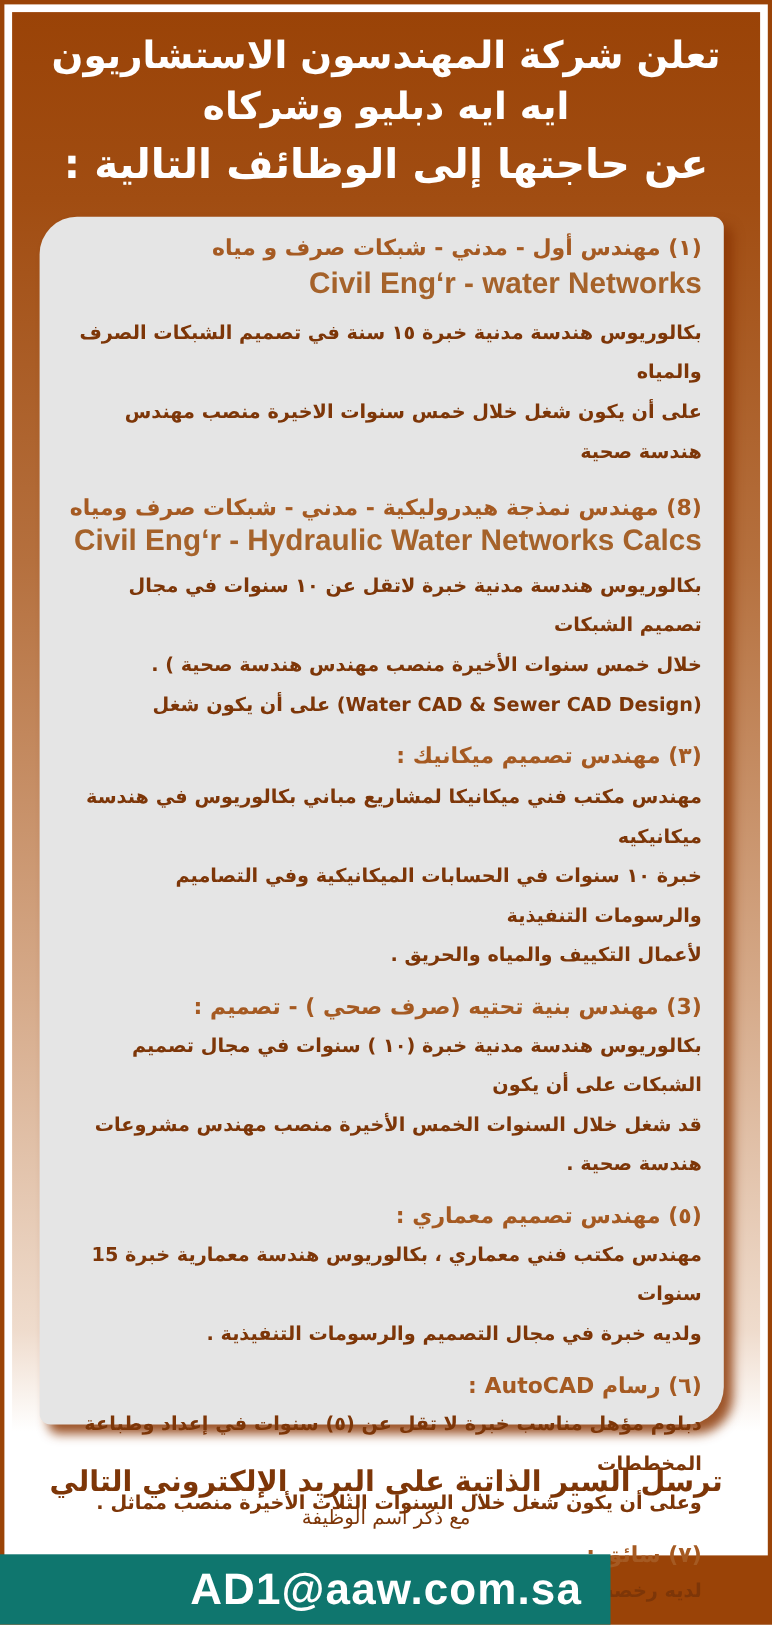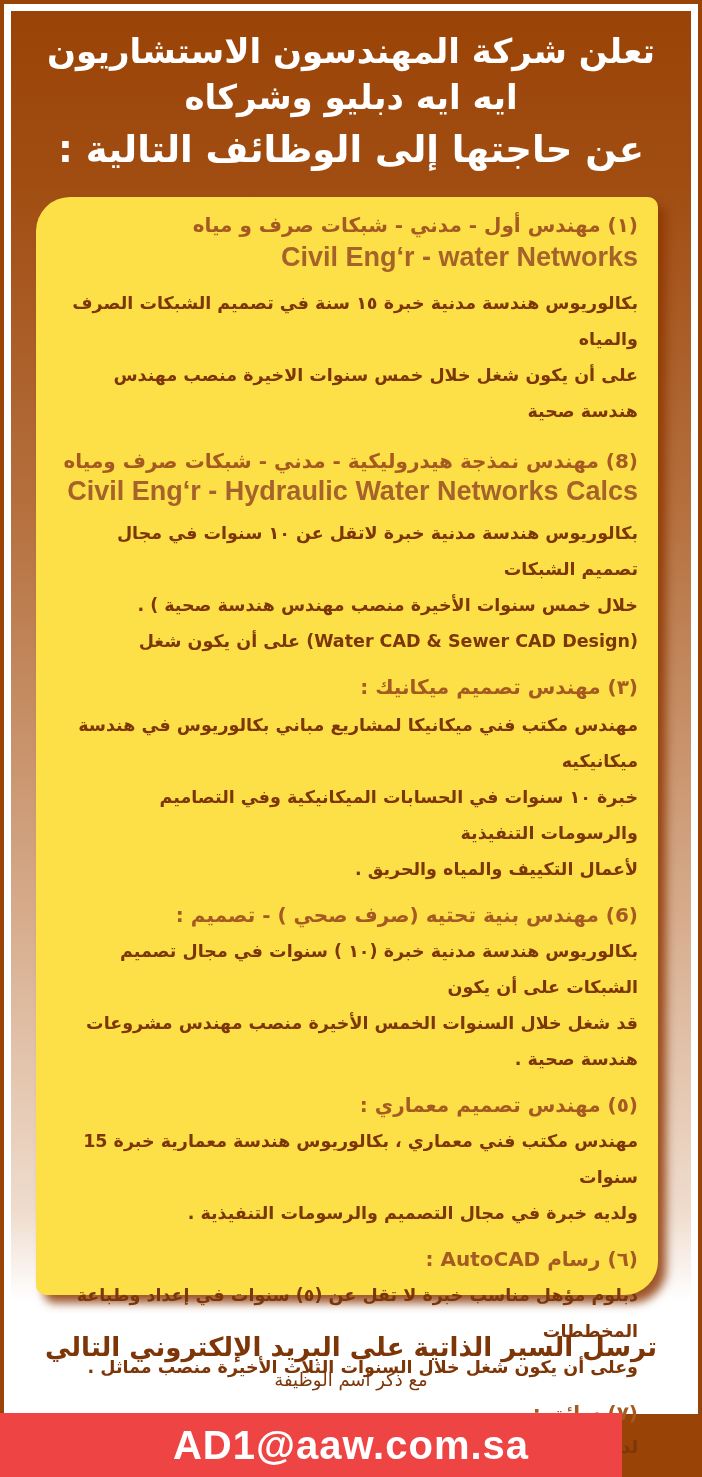--- a/index.html
+++ b/index.html
@@ -4,30 +4,30 @@
 <style>
   html,body{margin:0;padding:0;}
   body{width:702px;height:1477px;position:relative;overflow:hidden;background:#9a4307;font-family:"DejaVu Sans","Liberation Sans",sans-serif;}
   .outer{position:absolute;left:4px;top:4px;width:694px;height:1410px;background:#ffffff;}
   .inner{position:absolute;left:11px;top:11px;width:680px;height:1397px;
     background:linear-gradient(to bottom,#9a4307 0px,#a14d12 170px,#b5703e 500px,#d6ab8b 900px,#efdccd 1200px,#ffffff 1290px,#ffffff 100%);}
   .header{position:absolute;left:16px;top:20px;width:670px;text-align:center;color:#ffffff;direction:rtl;}
   .h1{font-size:34px;font-weight:bold;line-height:46px;margin-top:8px;}
   .h2{font-size:34px;font-weight:bold;line-height:46px;}
   .h3{font-size:37px;font-weight:bold;line-height:40px;margin-top:10px;}
-  .card{position:absolute;left:36px;top:197px;width:622px;height:1098px;background:#fde047;
+  .card{position:absolute;left:36px;top:197px;width:622px;height:1098px;background:#e5e5e5;
     border-radius:34px 10px 34px 10px;box-shadow:8px 8px 10px rgba(140,55,5,0.85);}
   .job{direction:rtl;text-align:right;color:#8a3c08;padding:0 20px;}
   .job-title{font-size:20px;font-weight:bold;color:#a55a22;line-height:28px;}
   .job-en{font-size:27px;font-weight:bold;color:#a5622a;line-height:32px;direction:ltr;text-align:right;font-family:"Liberation Sans",sans-serif;}
   .job-body{font-size:17.5px;font-weight:bold;line-height:36px;color:#7d3608;}
   .footer{position:absolute;left:16px;top:1330px;width:670px;text-align:center;direction:rtl;color:#7d3608;}
   .f1{font-size:26px;font-weight:bold;line-height:34px;}
   .f2{font-size:18px;line-height:32px;}
-  .email-strip{position:absolute;left:0;top:1413px;width:622px;height:64px;background:#ef4444;}
+  .email-strip{position:absolute;left:0;top:1413px;width:555px;height:64px;background:#0f766e;}
   .email{position:absolute;left:0;top:0;width:702px;text-align:center;color:#ffffff;font-family:"Liberation Sans",sans-serif;font-weight:bold;font-size:40px;line-height:64px;letter-spacing:1px;}
 </style>
 </head>
 <body>
 
 <div class="outer"></div>
 <div class="inner"></div>
 
 <div class="header">
   <div class="h1">تعلن شركة المهندسون الاستشاريون</div>
@@ -58,21 +58,21 @@
   <div class="job" style="margin-top:14px;">
     <div class="job-title">(٣) مهندس تصميم ميكانيك :</div>
     <div class="job-body" style="margin-top:6px;">
       <div>مهندس مكتب فني ميكانيكا لمشاريع مباني بكالوريوس في هندسة ميكانيكيه</div>
       <div>خبرة ١٠ سنوات في الحسابات الميكانيكية وفي التصاميم والرسومات التنفيذية</div>
       <div>لأعمال التكييف والمياه والحريق .</div>
     </div>
   </div>
 
   <div class="job" style="margin-top:14px;">
-    <div class="job-title">(6) مهندس بنية تحتيه (صرف صحي ) - تصميم :</div>
+    <div class="job-title">(3) مهندس بنية تحتيه (صرف صحي ) - تصميم :</div>
     <div class="job-body" style="margin-top:4px;">
       <div>بكالوريوس هندسة مدنية خبرة (١٠ ) سنوات في مجال تصميم الشبكات على أن يكون</div>
       <div>قد شغل خلال السنوات الخمس الأخيرة منصب مهندس مشروعات هندسة صحية .</div>
     </div>
   </div>
 
   <div class="job" style="margin-top:14px;">
     <div class="job-title">(٥) مهندس تصميم معماري :</div>
     <div class="job-body" style="margin-top:4px;">
       <div>مهندس مكتب فني معماري ، بكالوريوس هندسة معمارية خبرة 15 سنوات</div>

